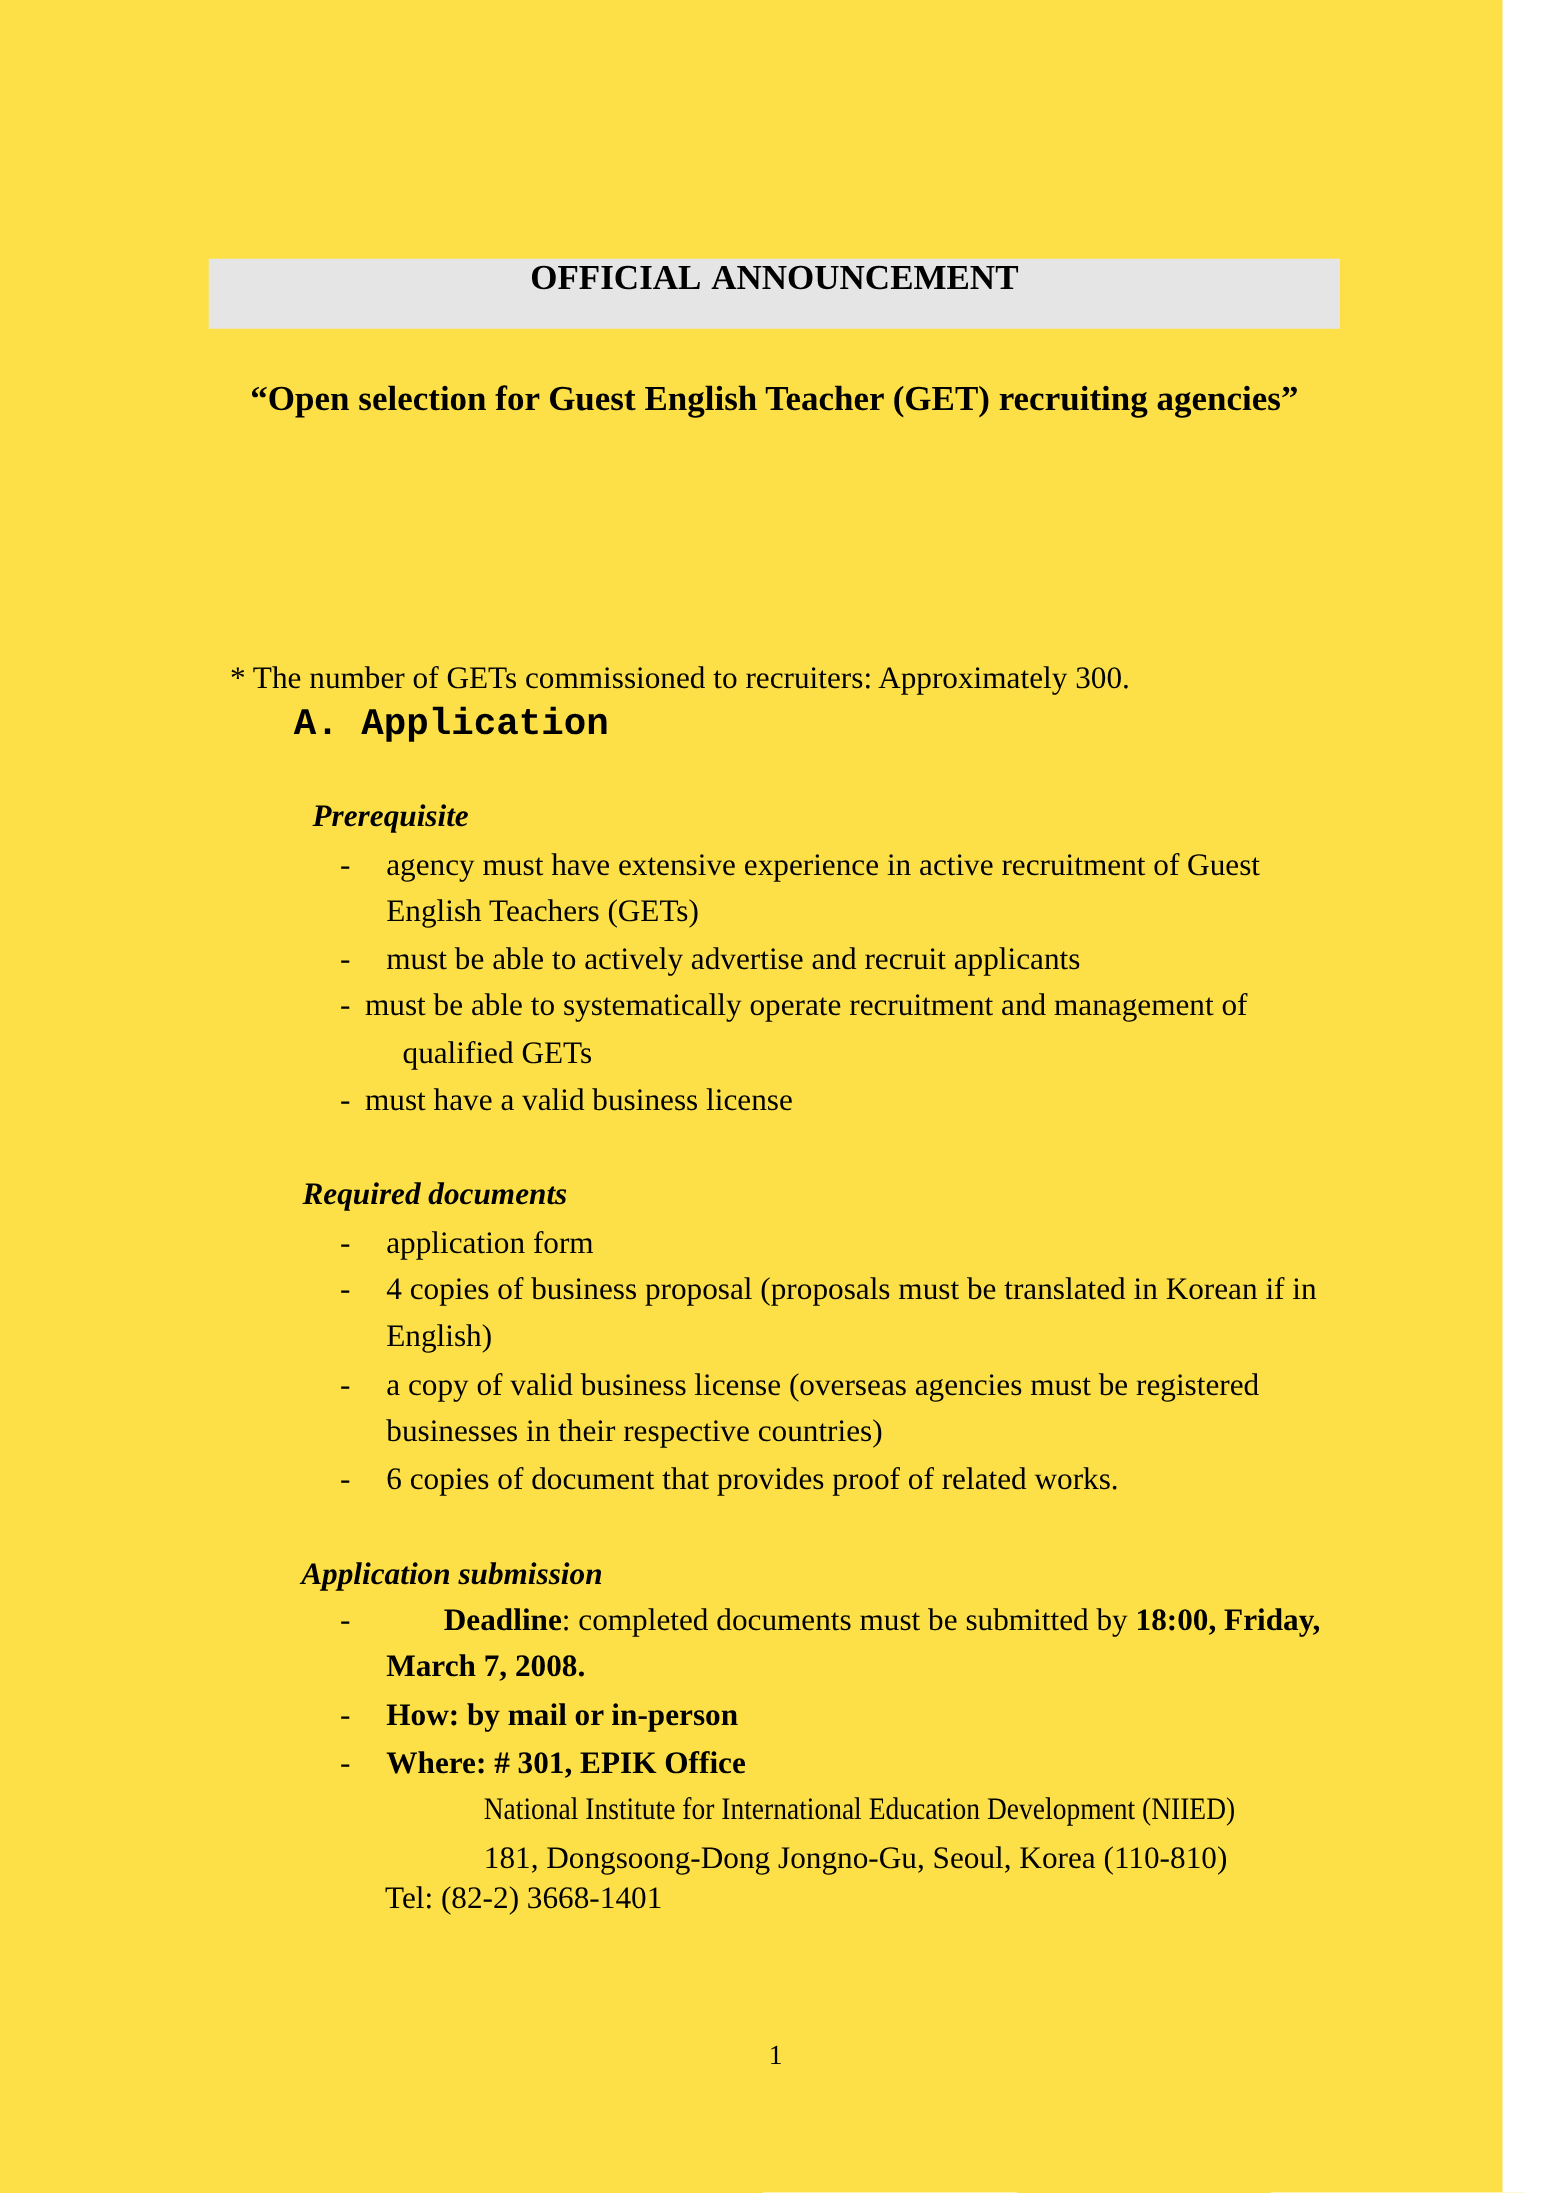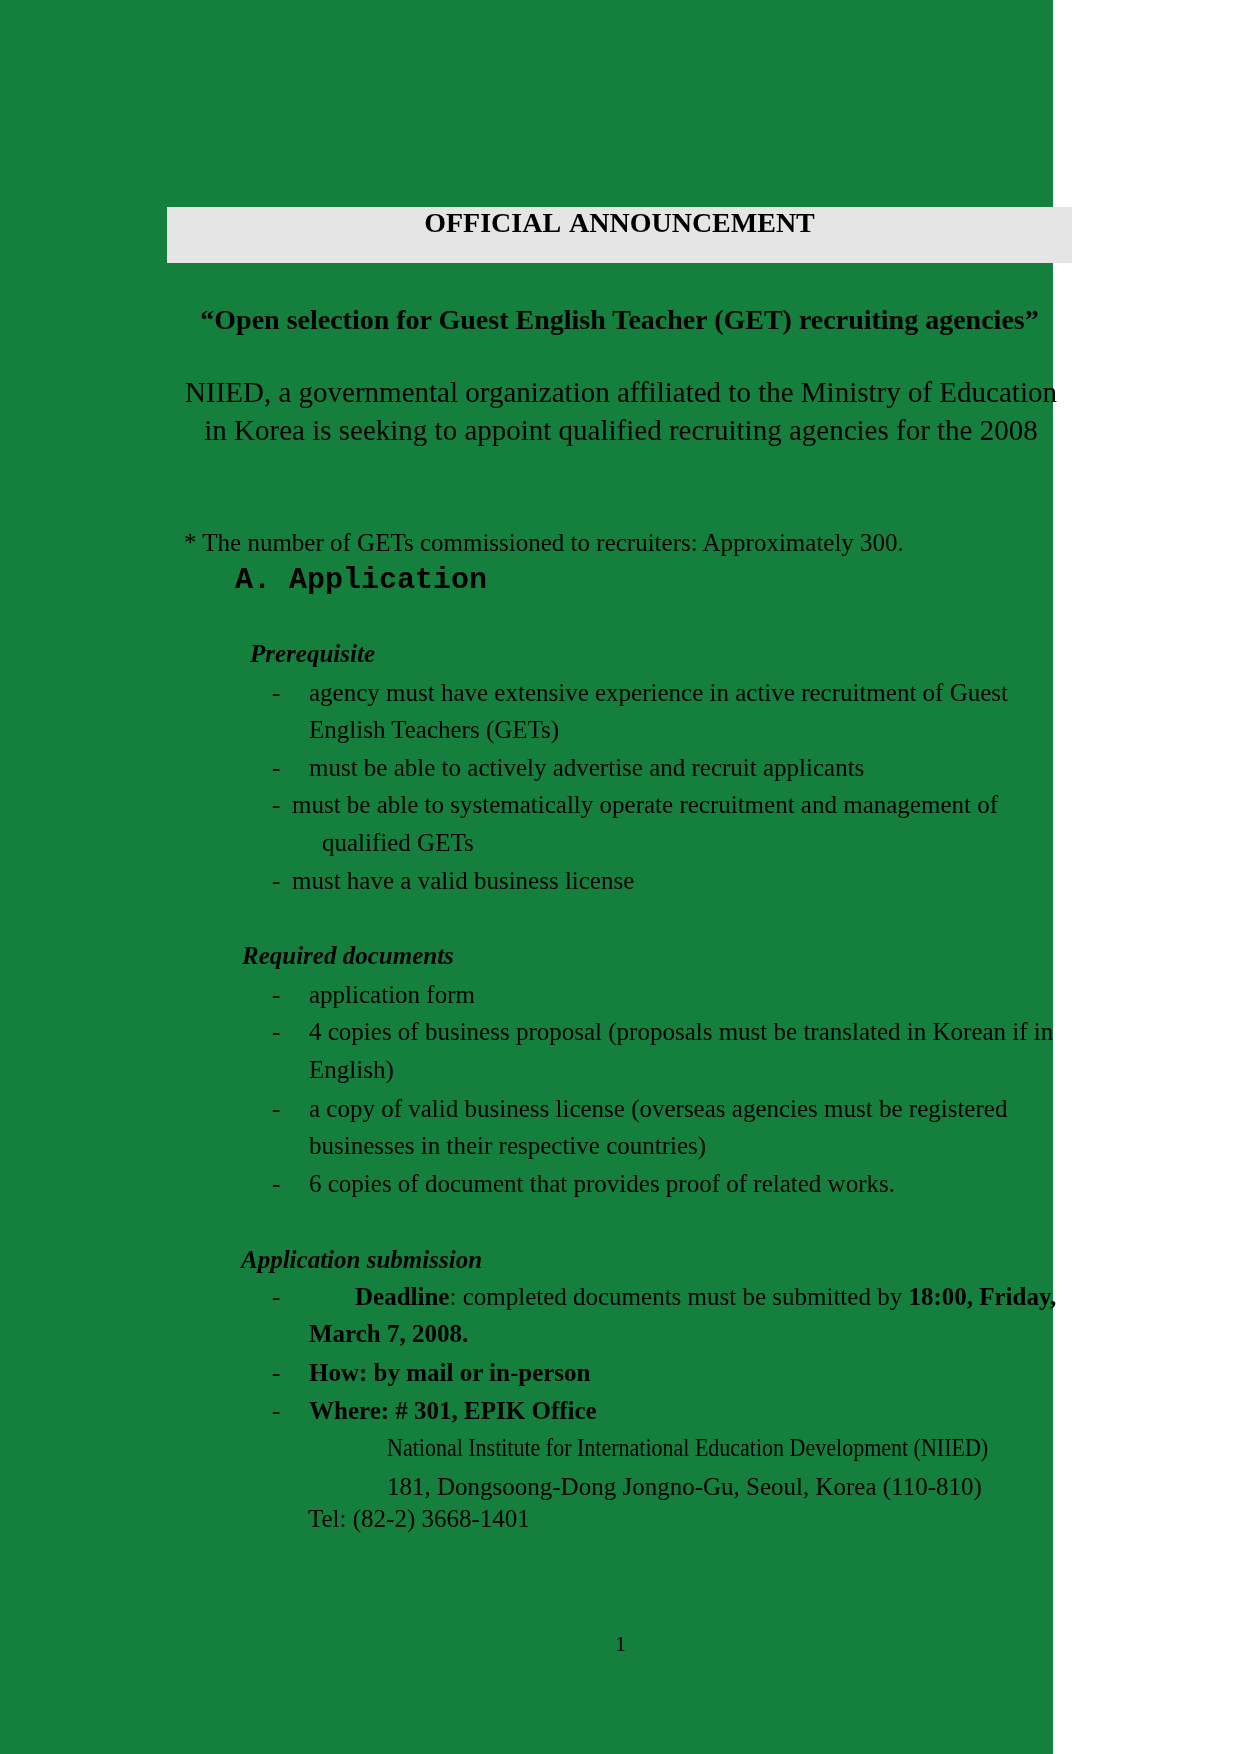--- a/index.html
+++ b/index.html
@@ -1,18 +1,18 @@
 <!DOCTYPE html>
 <html><head>
 <meta charset="utf-8">
 <style>
   html, body { margin: 0; padding: 0; background: #ffffff; }
   body { width: 1241px; height: 1754px; position: relative; overflow: hidden;
          font-family: "Liberation Serif", "DejaVu Serif", serif; color: #000; }
-  .page { position: absolute; left: 0; top: 0; width: 1053px; height: 1754px; background: #15803d; }
+  .page { position: absolute; left: 0; top: 0; width: 1202px; height: 1754px; background: #fde047; }
   .line { position: absolute; white-space: nowrap; }
   .banner { position: absolute; left: 167px; top: 207px; width: 905px; height: 56px; background: #e5e5e5; }
   .title { left: 167px; width: 905px; text-align: center; top: 209px; font-size: 28px; line-height: 28px; font-weight: bold; word-spacing: 4px; }
   .subtitle { left: 167px; width: 905px; text-align: center; top: 306px; font-size: 28px; line-height: 28px; font-weight: bold; }
   .intro { left: 160px; width: 922px; text-align: center; font-size: 29px; line-height: 29px; }
   .body25 { font-size: 25px; line-height: 25px; }
   .h-section { font-size: 30px; line-height: 30px; font-weight: bold; }
   .h-sub { font-size: 25px; line-height: 25px; font-weight: bold; font-style: italic; }
   .dash { position: absolute; font-size: 25px; line-height: 25px; }
   b { font-weight: bold; }
@@ -22,22 +22,20 @@
 </head>
 <body>
 
 <div class="page">
 
   <div class="banner"></div>
   <div class="line title">OFFICIAL  ANNOUNCEMENT</div>
 
   <div class="line subtitle">“Open selection for Guest English Teacher (GET) recruiting agencies”</div>
 
-  <div class="line intro" style="top:378px;">NIIED, a governmental organization affiliated to the Ministry of Education</div>
-  <div class="line intro" style="top:416px;">in Korea is seeking to appoint qualified recruiting agencies for the 2008</div>
 
   <div class="line body25" style="left:184px; top:530px;">* The number of GETs commissioned to recruiters: Approximately 300.</div>
 
   <div class="line h-section" style="left:235px; top:565px;font-family:Liberation Mono, monospace;">A. Application</div>
 
   <div class="line h-sub" style="left:250px; top:641px;">Prerequisite</div>
 
   <div>
     <div>
       <span class="dash" style="left:272px; top:680px;">-</span>

